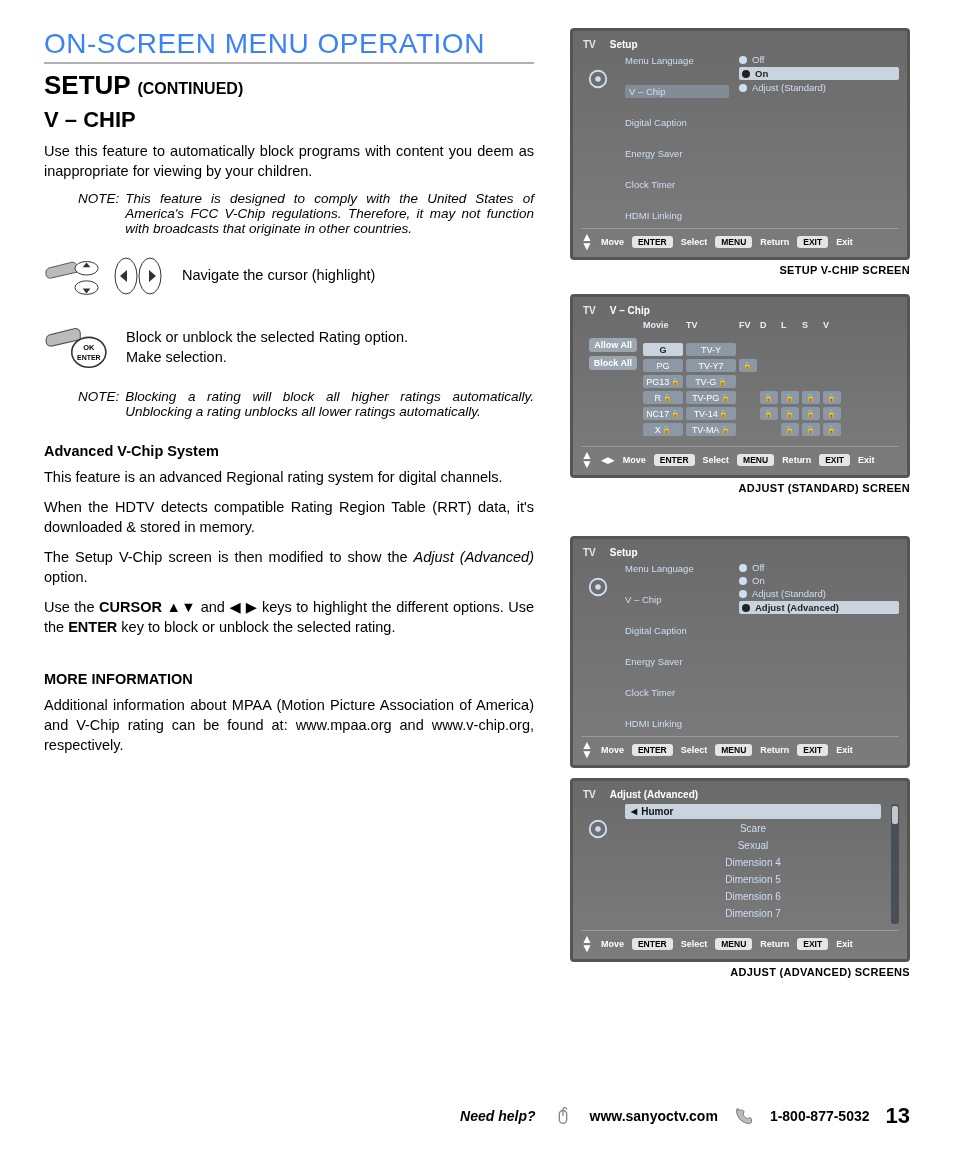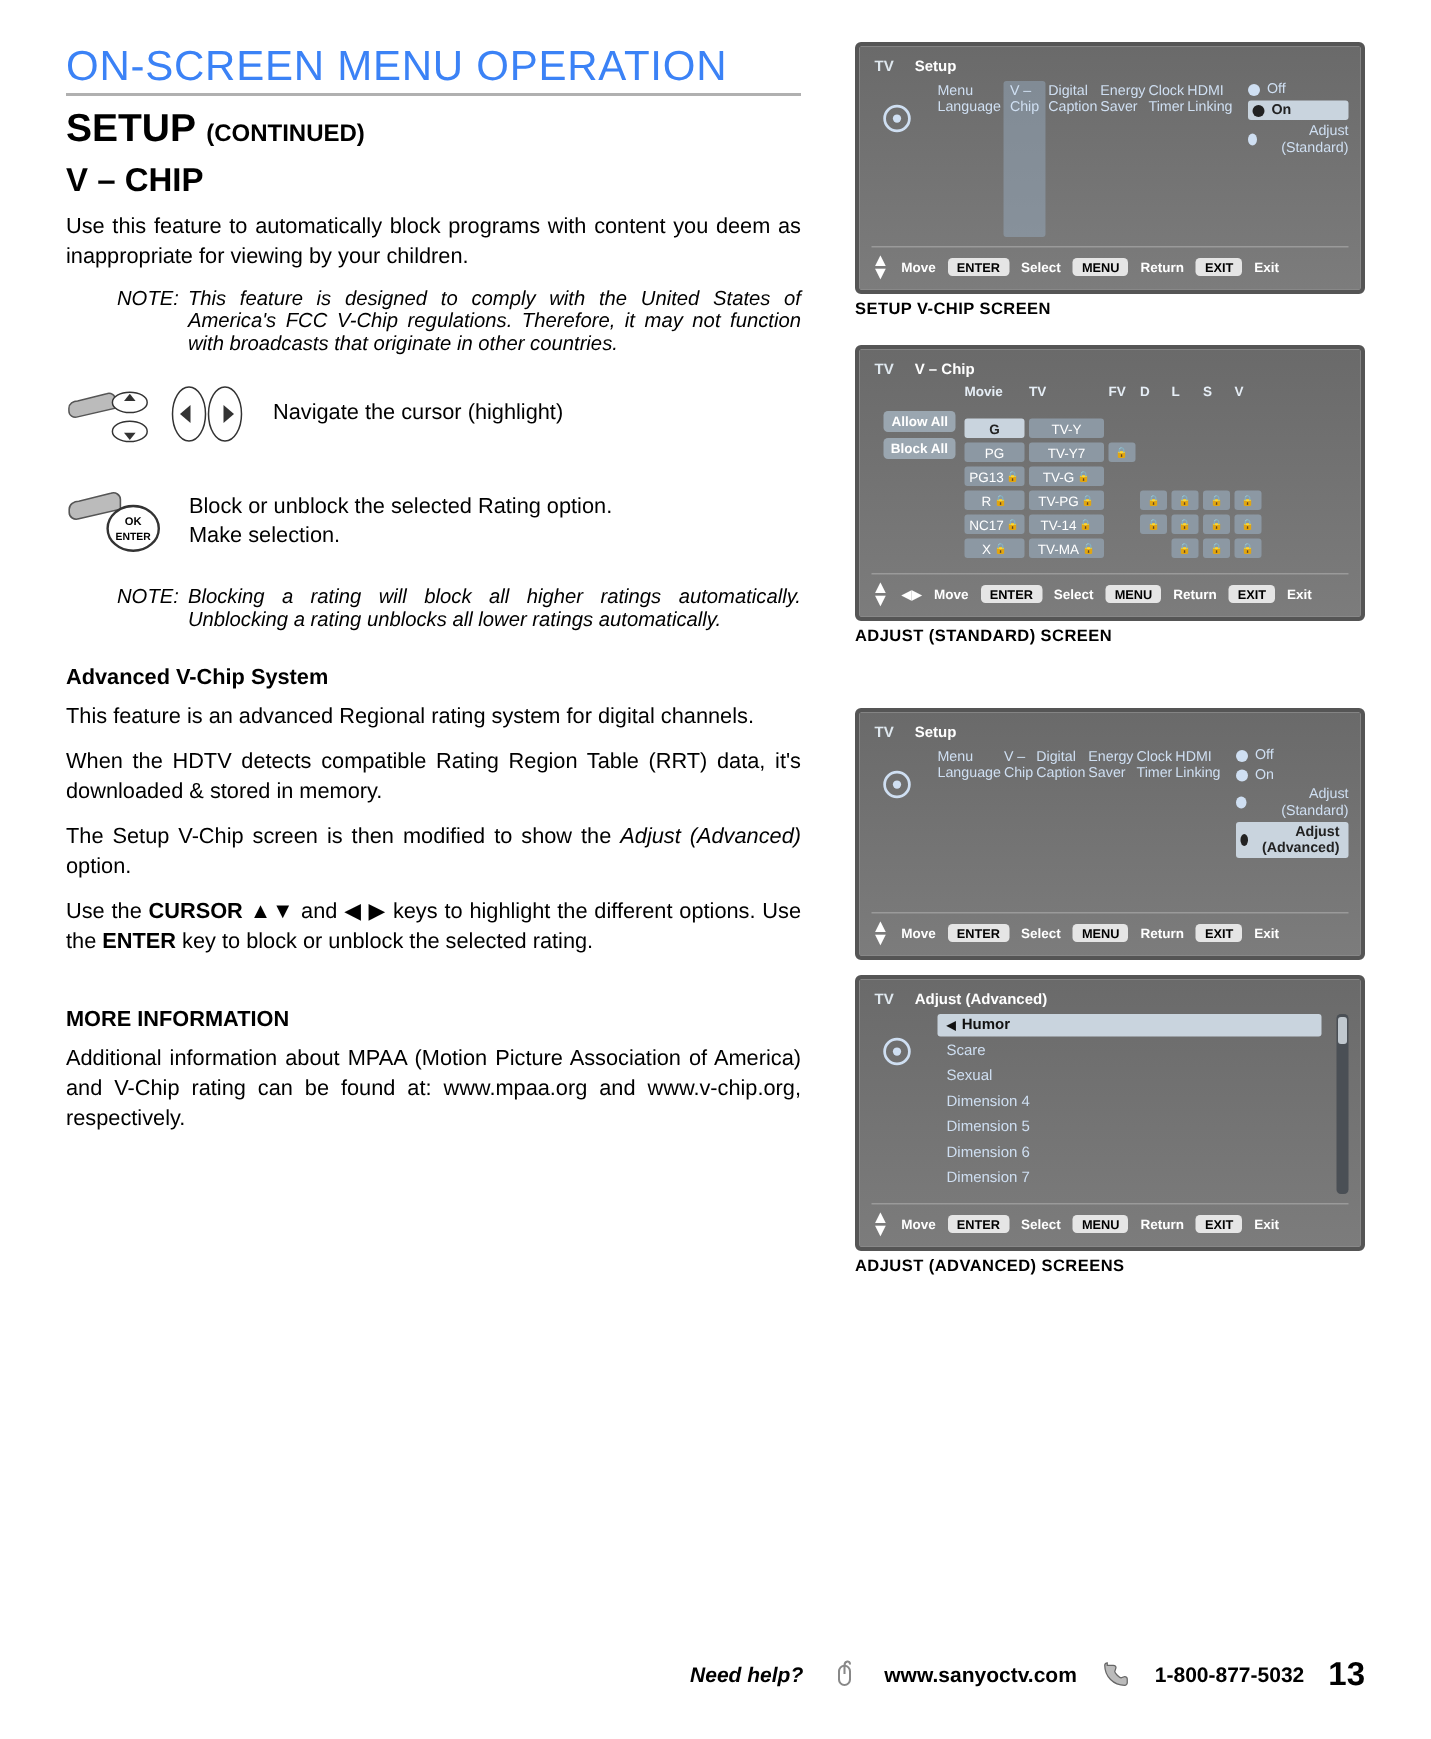--- a/index.html
+++ b/index.html
@@ -52,37 +52,37 @@
     align-items: center;
     gap: 16px;
     font-size: 14px;
   }
   .footer .need { font-style: italic; font-weight: 700; }
   .footer .pagenum { font-size: 22px; font-weight: 800; margin-left: 0; }
   .footer svg { vertical-align: middle; }
 
   
   .osd-wrap { margin-bottom: 10px; }
-  .osd-cap { text-align:left; font-size:11px; font-weight:800; letter-spacing:0.3px; margin:4px 0 18px 0; }
+  .osd-cap { text-align:right; font-size:11px; font-weight:800; letter-spacing:0.3px; margin:4px 0 18px 0; }
   .osd {
     background: linear-gradient(#6a6a6a, #7c7c7c);
     border: 3px solid #555;
     border-radius: 4px;
     color: #fff;
     font-size: 10px;
     position: relative;
     padding: 8px 8px 6px 8px;
   }
   .osd .title-row { display:flex; gap:14px; font-weight:700; margin-bottom:4px; padding-left:2px; }
   .osd .title-row .tv { color:#dfe8ef; }
   .osd .title-row .scr { color:#fff; }
   .osd .body { display:flex; gap:10px; min-height:104px; }
   .osd .left-strip { width:34px; display:flex; flex-direction:column; align-items:center; gap:6px; padding-top:14px; }
   .gear-icon { width:22px; height:22px; }
-  .osd .menu-col { flex: 0 0 104px; display:flex; gap:2px; }
+  .osd .menu-col { flex: 0 0 104px; display:flex; flex-direction:column; gap:18px; }
   .osd .menu-item { color:#cfdff2; font-size:9.5px; padding:1px 0; }
   .osd .menu-item.hl { background: rgba(150,170,190,0.5); padding:1px 4px; border-radius:2px; }
   .osd .opt-col { flex:1; display:flex; flex-direction:column; gap:2px; padding-top:0;text-align:right; }
   .osd .opt { font-size:9.5px; color:#cfdff2; display:flex; align-items:center; gap:5px; }
   .osd .opt .radio { width:8px; height:8px; border-radius:50%; background:#cfdff2; display:inline-block; }
   .osd .opt.sel { background:#c9d4de; color:#222; padding:1px 6px 1px 3px; border-radius:2px; font-weight:700; }
   .osd .opt.sel .radio { background:#222; }
   .osd .btnbar { display:flex; gap:8px; align-items:center; margin-top:6px; border-top:1px solid rgba(255,255,255,0.25); padding-top:4px; font-size:9px; flex-wrap:wrap; }
   .osd .btnbar .updown { font-size:12px; line-height:9px; }
   .osd .btnbar .pill { background:#e5e5e5; color:#000; padding:1px 6px; border-radius:3px; font-weight:800; font-size:8.5px; }
@@ -96,21 +96,21 @@
   .vchip-hdr { display:grid; grid-template-columns: 40px 50px 18px 18px 18px 18px 18px; gap:3px; font-size:9px; font-weight:700; color:#e6eef6; margin-bottom:13px; }
   .vchip-rows { display:grid; grid-template-columns: 40px 50px 18px 18px 18px 18px 18px; gap:3px; }
   .cell { background:#8c98a3; font-size:9px; color:#fff; text-align:center; padding:1px 2px; border-radius:2px; min-height:13px; display:flex; align-items:center; justify-content:center; gap:2px; }
   .cell.g { background:#c9d4de; color:#222; font-weight:700; }
   .cell.hidden { background:transparent; }
   .cell.lock::after { content:"🔒"; font-size:7px; }
 
   
   .adv-body { display:flex; gap:10px; min-height:120px; }
   .adv-list { flex:1; display:flex; flex-direction:column; gap:2px; }
-  .adv-item { color:#cfdff2; font-size:10px; padding:2px 6px; }
+  .adv-item { color:#cfdff2; font-size:10px; padding:2px 6px;text-align:center; }
   .adv-item.sel { background:#c9d4de; color:#111; font-weight:700; border-radius:2px; display:flex; align-items:center; }
   .adv-item.sel::before { content:"◀"; font-size:8px; margin-right:4px; }
   .adv-scroll { width:8px; background:#4a4f55; border-radius:3px; position:relative; }
   .adv-scroll .thumb { position:absolute; top:2px; left:1px; right:1px; height:18px; background:#c0c8cf; border-radius:2px; }
 
 </style>
 </head>
 <body>
 
 <div class="page">

